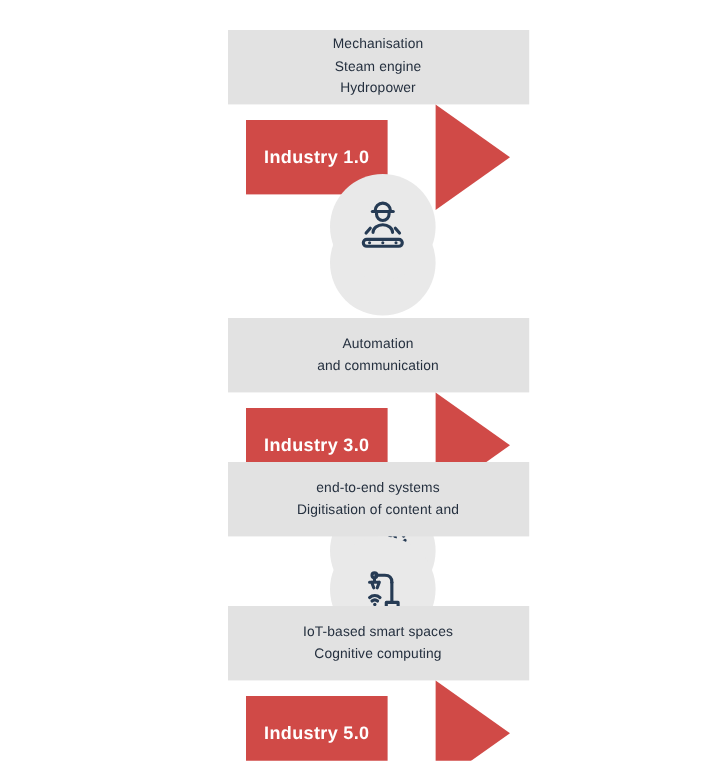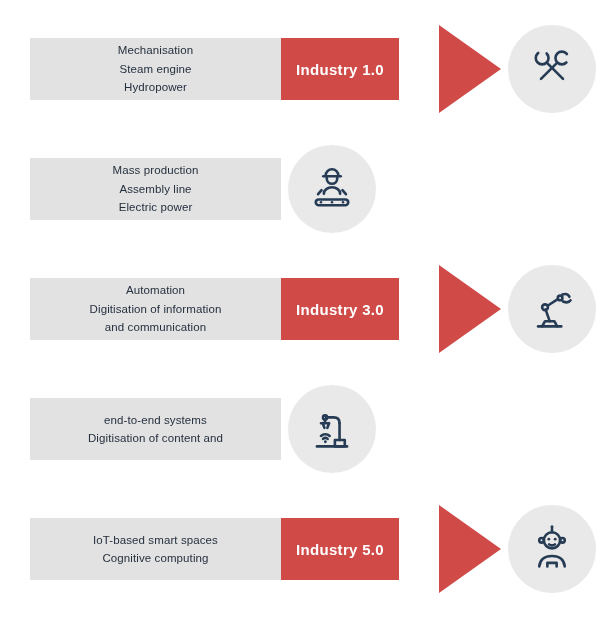--- a/index.html
+++ b/index.html
@@ -12,21 +12,21 @@
   *{box-sizing:border-box;}
   html,body{margin:0;padding:0;}
   body{
     width:600px;height:634px;background:#ffffff;
     font-family:"Liberation Sans","DejaVu Sans",sans-serif;
     overflow:hidden;
   }
   .page{width:600px;height:634px;padding-top:25px;}
   .row{
     display:flex;align-items:center;
-    height:88px;margin-bottom:32px;padding-left:30px;
+    height:88px;margin-bottom:32px;padding-left:30px;flex-direction:column;
   }
   .desc-box{
     width:251px;height:62px;background:var(--box-gray);
     display:flex;flex-direction:column;justify-content:center;align-items:center;
     text-align:center;flex:none;
   }
   .desc-line{
     font-size:11.5px;line-height:1.6;color:var(--text);
     letter-spacing:.1px;
   }
@@ -75,25 +75,20 @@
           <circle cx="33" cy="31" r="11" stroke-dasharray="52 18" transform="rotate(-45 33 31)"></circle>
           <line x1="41" y1="39" x2="69" y2="67"></line>
           <circle cx="67" cy="31" r="11" stroke-dasharray="52 18" transform="rotate(45 67 31)"></circle>
           <line x1="59" y1="39" x2="31" y2="67"></line>
         </g>
       </svg>
     </div>
   </div>
 
   <div class="row">
-    <div class="desc-box">
-      <div class="desc-line">Mass production</div>
-      <div class="desc-line">Assembly line</div>
-      <div class="desc-line">Electric power</div>
-    </div>
     <div class="icon-circle">
       <svg viewBox="0 0 100 100">
         <g class="ink">
           <path d="M39 27 a11 11 0 0 1 22 0"></path>
           <line x1="35" y1="28" x2="65" y2="28"></line>
           <path d="M41 28 v4 a9 9 0 0 0 18 0 v-4"></path>
           <path d="M36 58 a14 11 0 0 1 28 0"></path>
           <line x1="32" y1="52" x2="26" y2="59"></line>
           <line x1="68" y1="52" x2="74" y2="59"></line>
           <rect x="22" y="68" width="56" height="10" rx="5"></rect>
@@ -101,21 +96,20 @@
         <circle class="ink-fill" cx="31" cy="73" r="2.2"></circle>
         <circle class="ink-fill" cx="50" cy="73" r="2.2"></circle>
         <circle class="ink-fill" cx="69" cy="73" r="2.2"></circle>
       </svg>
     </div>
   </div>
 
   <div class="row">
     <div class="desc-box">
       <div class="desc-line">Automation</div>
-      <div class="desc-line">Digitisation of information</div>
       <div class="desc-line">and communication</div>
     </div>
     <div class="arrow">
       <div class="arrow-body">
         <span class="arrow-label">Industry 3.0</span>
       </div>
       <div class="arrow-head"></div>
     </div>
     <div class="icon-circle">
       <svg viewBox="0 0 100 100">

